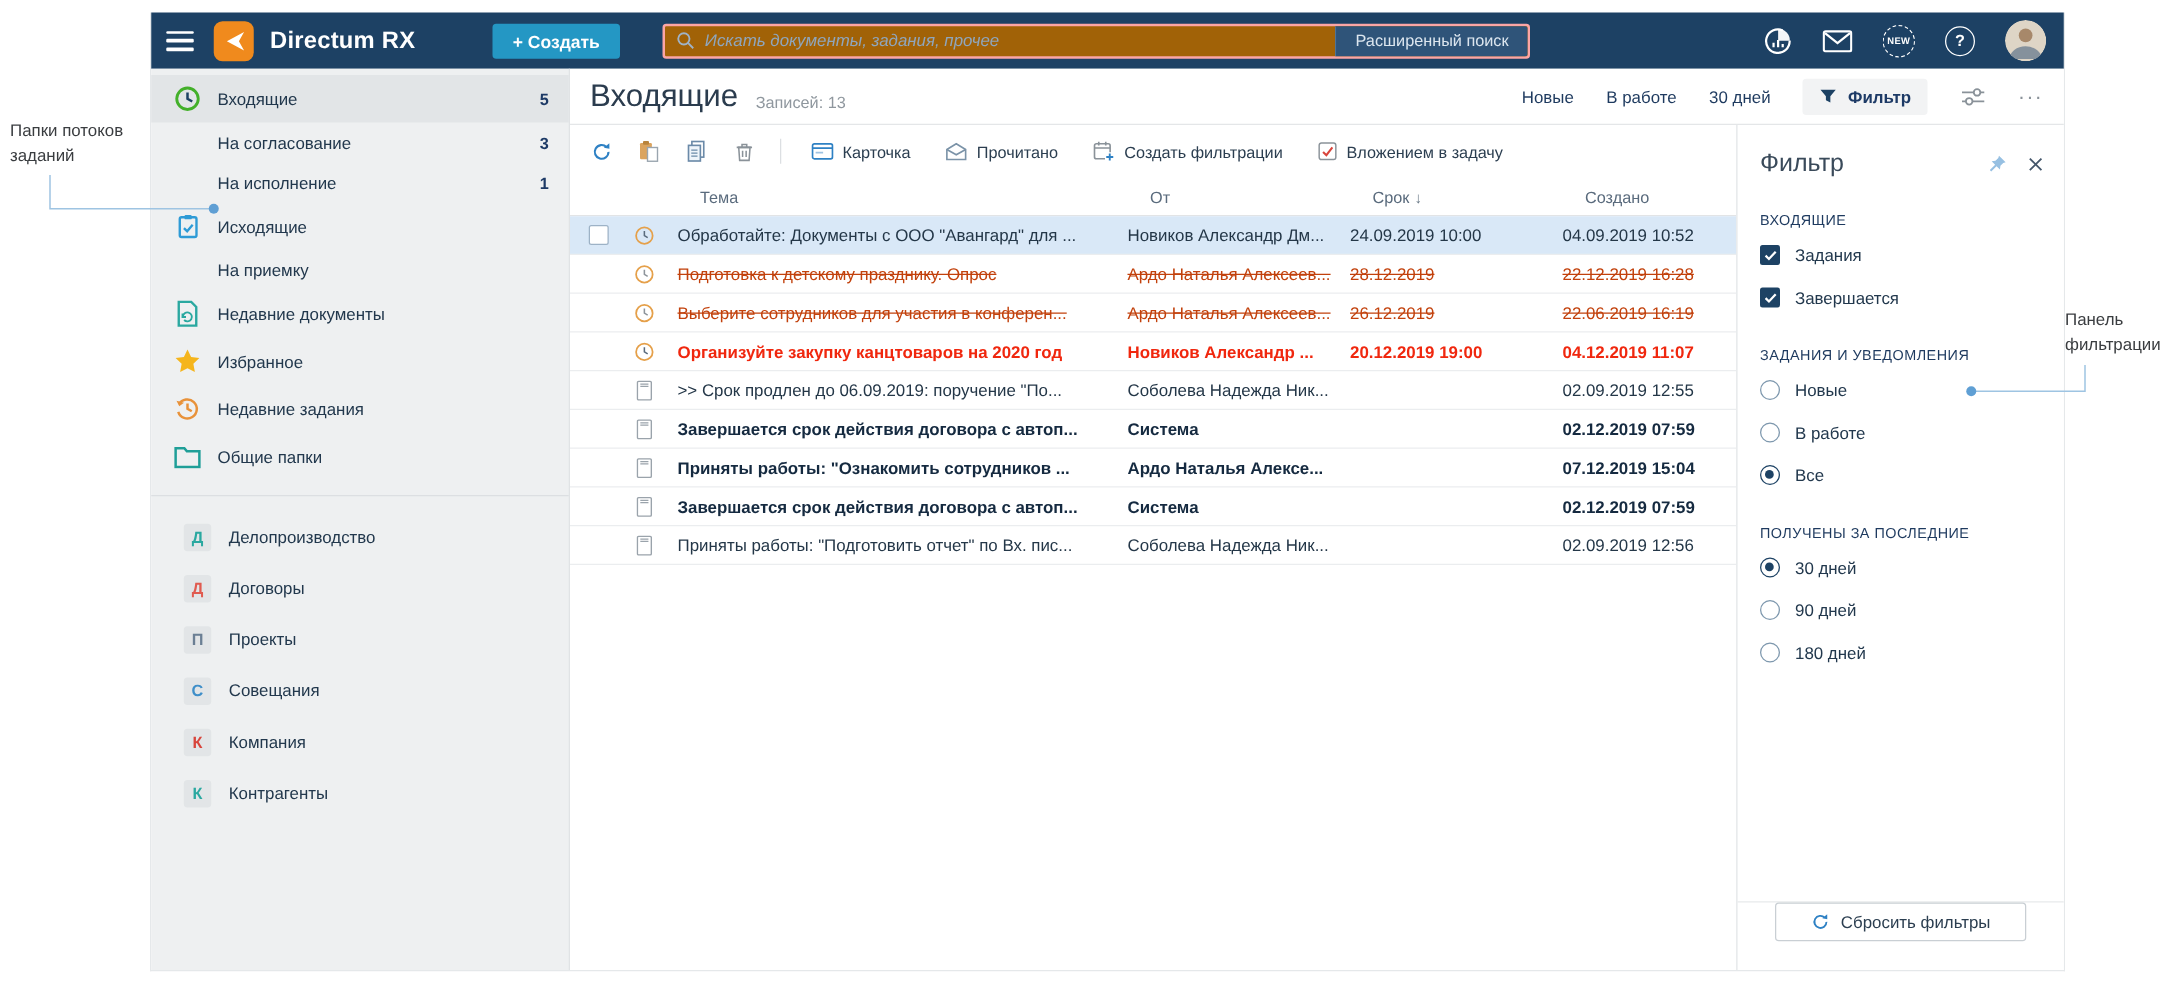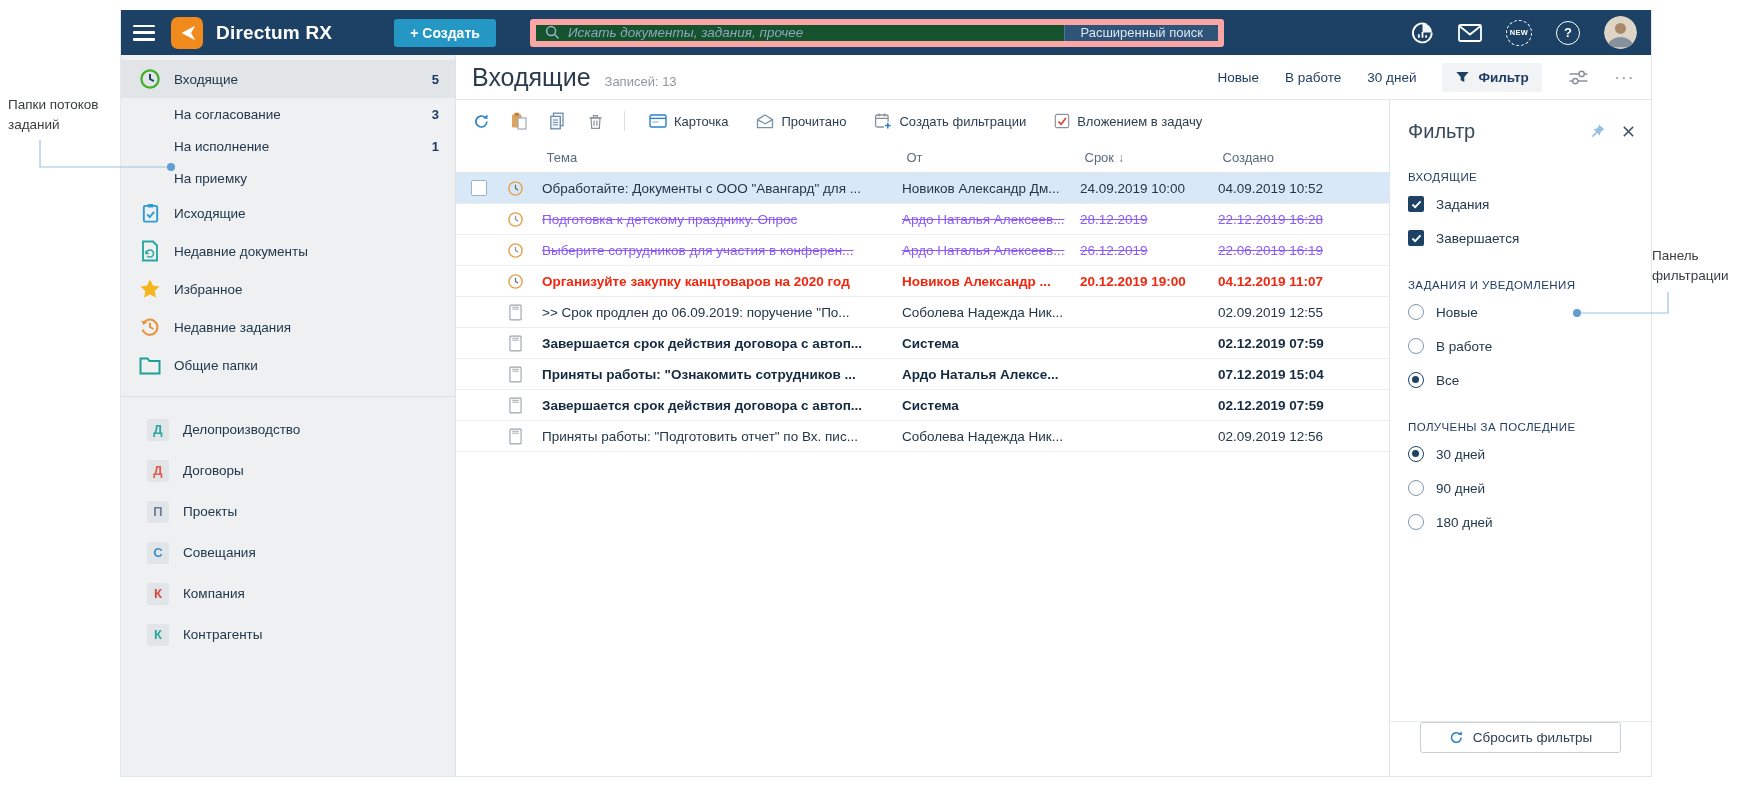--- a/index.html
+++ b/index.html
@@ -9,21 +9,21 @@
   
   .app{position:absolute;left:120px;top:10px;width:1532px;height:767px;background:#fff;border:1px solid #e5e8ea;border-top:none;box-sizing:border-box;}
 
   
   .topbar{position:absolute;left:0;top:0;right:0;height:45px;background:#1d4164;display:flex;align-items:center;}
   .hamburger{width:22px;height:16px;margin-left:12px;display:flex;flex-direction:column;justify-content:space-between;cursor:pointer;}
   .hamburger div{height:2.6px;background:#fff;border-radius:1px;}
   .logo{width:32px;height:32px;background:#f08a1d;border-radius:7px;margin-left:16px;display:flex;align-items:center;justify-content:center;}
   .app-title{color:#fff;font-size:19px;font-weight:bold;margin-left:13px;letter-spacing:.2px;}
   .create-btn{margin-left:62px;height:28px;padding:0 16px;background:#2497c4;border:none;border-radius:3px;color:#fff;font-size:14px;font-weight:bold;display:flex;align-items:center;cursor:pointer;font-family:inherit;}
-  .searchwrap{margin-left:34px;width:694px;height:28px;background:#14532d;border:6px solid #fca5a5;border-radius:3px;display:flex;align-items:center;box-sizing:border-box;}
+  .searchwrap{margin-left:34px;width:694px;height:28px;background:#a16207;border:2px solid #fca5a5;border-radius:3px;display:flex;align-items:center;box-sizing:border-box;}
   .searchwrap input{flex:1;background:transparent;border:none;outline:none;color:#d7e2ee;font-style:italic;font-size:13.5px;padding:0 8px;font-family:inherit;}
   .searchwrap input::placeholder{color:#8fa6bd;font-style:italic;}
   .search-ico{margin-left:9px;}
   .adv-search{height:100%;border-left:1px solid #4f7396;background:#2f5479;display:flex;align-items:center;padding:0 15px;color:#dce6ef;font-size:13px;cursor:pointer;border-radius:0 2px 2px 0;}
   .tb-icons{margin-left:auto;display:flex;align-items:center;gap:24px;margin-right:14px;}
   .tb-ic{cursor:pointer;display:flex;align-items:center;justify-content:center;}
   .new-badge{width:24px;height:24px;border:1.4px dashed #fff;border-radius:50%;display:flex;align-items:center;justify-content:center;color:#fff;font-size:7.5px;font-weight:bold;letter-spacing:.3px;}
   .help-badge{width:22px;height:22px;border:1.6px solid #fff;border-radius:50%;display:flex;align-items:center;justify-content:center;color:#fff;font-size:13px;font-weight:bold;}
   .avatar{width:33px;height:33px;border-radius:50%;overflow:hidden;cursor:pointer;}
 
@@ -51,32 +51,32 @@
   .hdr-ico{cursor:pointer;}
   .dots{color:#8a9299;font-size:17px;letter-spacing:2px;cursor:pointer;line-height:10px;padding-bottom:6px;}
 
   
   .main{position:absolute;left:335px;top:90px;right:262px;bottom:0;background:#fff;}
   .toolbar{height:42px;display:flex;align-items:center;padding-left:10px;gap:8px;}
   .tool-ic{width:30px;height:28px;display:flex;align-items:center;justify-content:center;cursor:pointer;border-radius:3px;}
   .tool-sep{width:1px;height:20px;background:#dcdfe2;margin:0 6px;}
   .tool-btn{display:flex;align-items:center;gap:7px;padding:5px 10px;font-size:13px;color:#2b3e50;cursor:pointer;border-radius:3px;}
 
-  .thead{display:flex;align-items:center;height:30px;border-bottom:1px solid #e2e4e6;font-size:13px;color:#5a6b7d;padding-left:6px;justify-content:center;}
+  .thead{display:flex;align-items:center;height:30px;border-bottom:1px solid #e2e4e6;font-size:13px;color:#5a6b7d;padding-left:24px;}
   .c-check{width:34px;flex:none;display:flex;justify-content:center;}
   .c-icon{width:38px;flex:none;display:flex;justify-content:center;}
   .c-theme{width:360px;flex:none;padding:0 8px;overflow:hidden;white-space:nowrap;text-overflow:ellipsis;box-sizing:border-box;}
   .c-from{width:178px;flex:none;padding:0 8px;overflow:hidden;white-space:nowrap;box-sizing:border-box;}
   .c-due{width:138px;flex:none;padding:0 8px;white-space:nowrap;box-sizing:border-box;}
-  .c-created{width:170px;flex:none;padding:0 8px;white-space:nowrap;box-sizing:border-box;}
+  .c-created{width:170px;flex:none;padding:0 8px;white-space:nowrap;box-sizing:border-box;margin-left:32px;}
   .sort-arrow{color:#6b7a88;margin-left:4px;font-size:12px;}
 
   .trow{display:flex;align-items:center;height:30px;border-bottom:1px solid #ebedef;font-size:13.5px;color:#243748;padding-left:6px;cursor:pointer;}
   .trow.selected{background:#d9e8f7;}
-  .trow.strike{color:#8b5cf6;}
+  .trow.strike{color:#c2410c;}
   .trow.strike .c-theme,.trow.strike .c-from,.trow.strike .c-due,.trow.strike .c-created{text-decoration:line-through;}
   .trow.overdue{color:#f0270e;font-weight:bold;}
   .trow.unread{color:#152a40;font-weight:bold;}
   .row-check{width:14px;height:14px;border:1px solid #9db2c6;border-radius:2px;background:#fff;}
 
   
   .fpanel{position:absolute;right:0;top:90px;bottom:0;width:262px;background:#fff;border-left:1px solid #e2e5e8;box-sizing:border-box;}
   .fp-head{display:flex;align-items:center;padding:20px 16px 4px 18px;}
   .fp-title{font-size:20px;color:#3a4a5a;}
   .fp-headicons{margin-left:auto;display:flex;align-items:center;gap:16px;}
@@ -161,32 +161,32 @@
       <span class="cnt">5</span>
     </div>
     <div class="sb-item sb-sub">
       <span class="lbl" style="margin-left:0">На согласование</span>
       <span class="cnt">3</span>
     </div>
     <div class="sb-item sb-sub">
       <span class="lbl" style="margin-left:0">На исполнение</span>
       <span class="cnt">1</span>
     </div>
-    <div class="sb-item sb-sub">
-      <span class="lbl" style="margin-left:0">На приемку</span>
-    </div>
     <div class="sb-item">
       <span class="ic">
         <svg width="21" height="22" viewBox="0 0 22 22">
             <rect x="4" y="3.5" width="14" height="16.5" rx="1.5" fill="none" stroke="#2e9bd6" stroke-width="2"></rect>
             <rect x="8" y="1.6" width="6" height="3.6" rx="1" fill="#2e9bd6"></rect>
             <path d="M7.5 12.5 l2.7 2.7 4.6-5.4" fill="none" stroke="#2e9bd6" stroke-width="2"></path>
           </svg>
       </span>
       <span class="lbl">Исходящие</span>
+    </div>
+    <div class="sb-item sb-sub">
+      <span class="lbl" style="margin-left:0">На приемку</span>
     </div>
     <div class="sb-item">
       <span class="ic">
         <svg width="20" height="22" viewBox="0 0 20 22">
             <path d="M3 1.5 h10 l4 4 V20.5 H3 Z" fill="none" stroke="#2aa8a0" stroke-width="1.9"></path>
             <path d="M6.3 13.4 a3.6 3.6 0 1 1 1 2.6" fill="none" stroke="#2aa8a0" stroke-width="1.5"></path>
             <path d="M6 10.8 v2.8 h2.8" fill="none" stroke="#2aa8a0" stroke-width="1.5"></path>
           </svg>
       </span>
       <span class="lbl">Недавние документы</span>

